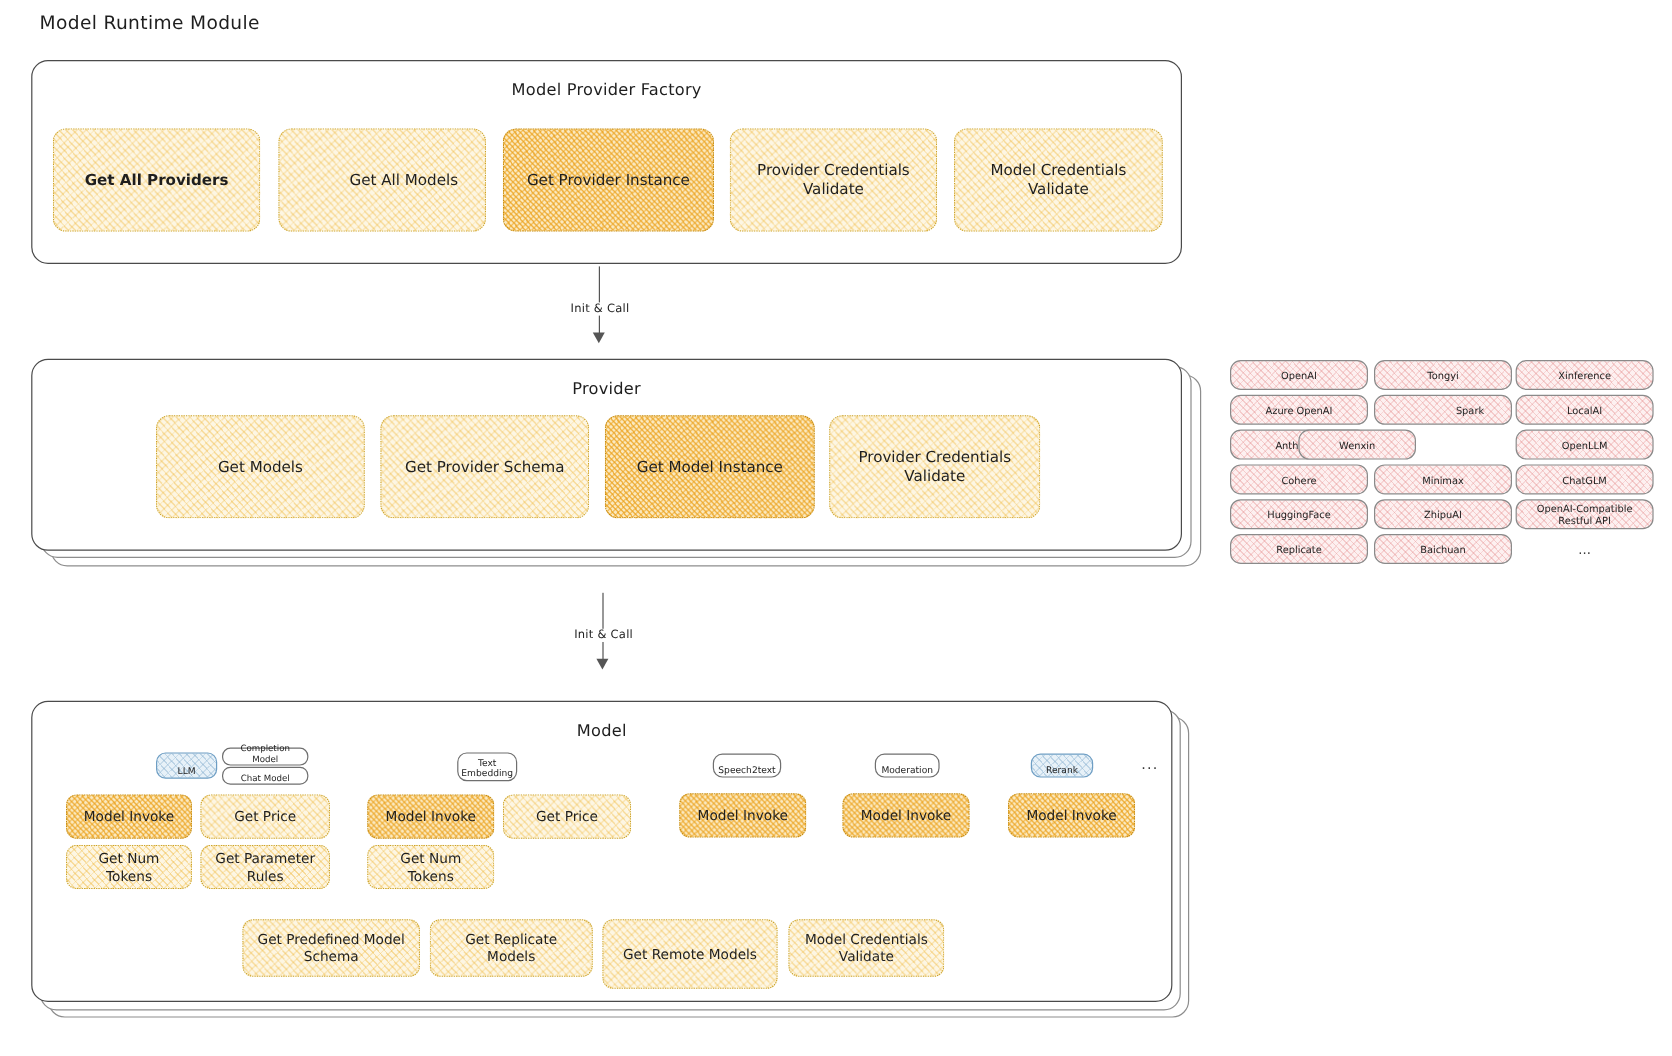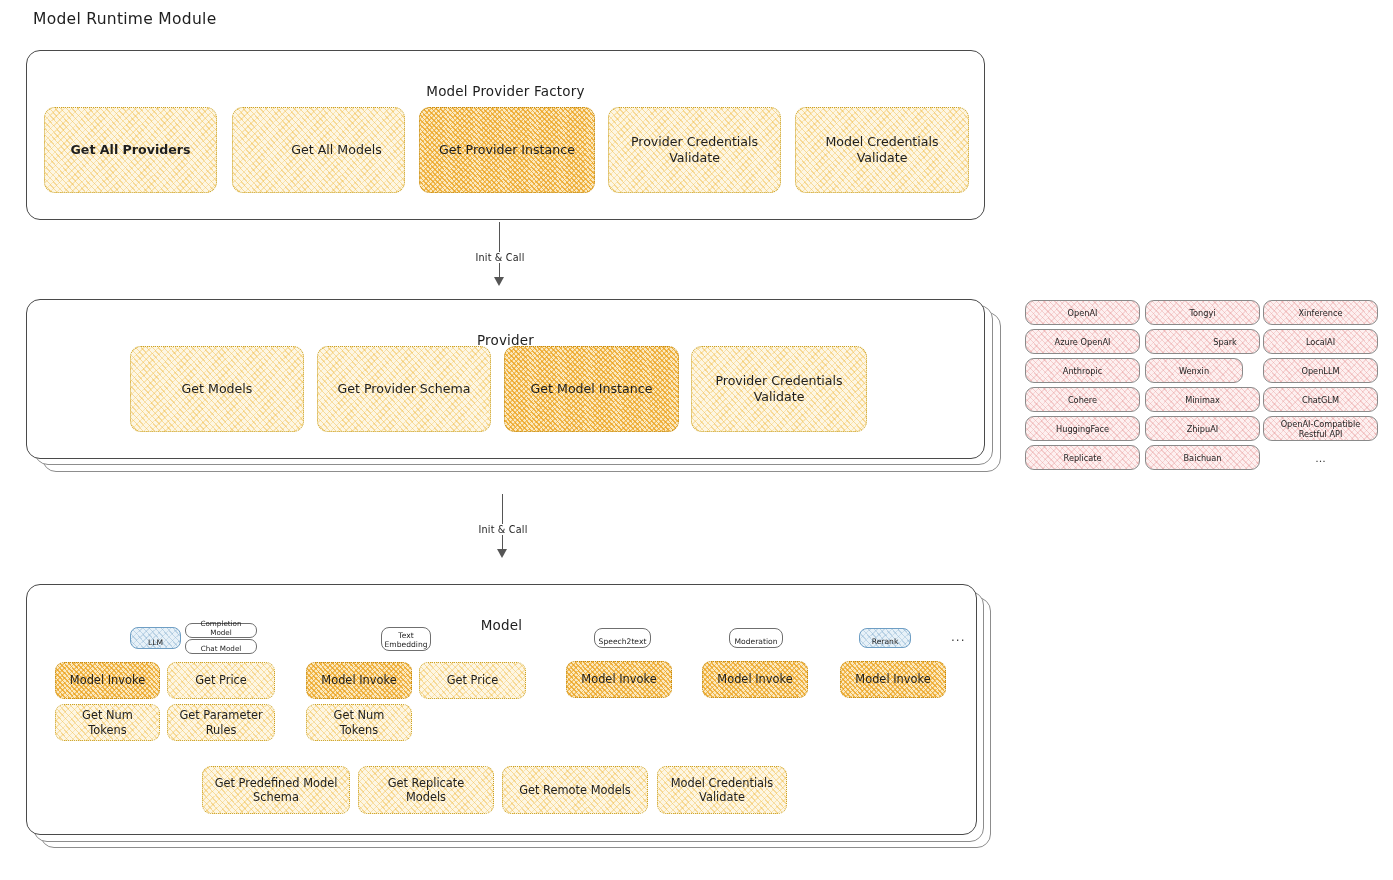--- a/index.html
+++ b/index.html
@@ -22,21 +22,21 @@
   }
 
   
   .group {
     position: absolute;
     border: 1.15px solid #4a4a4a;
     border-radius: 14px;
     background: #ffffff;
   }
   .group-title {
-    position: absolute; left: 0; right: 0; top: 32px;
+    position: absolute; left: 0; right: 0; top: 16px;
     text-align: center; font-size: 13.5px; color: #1e1e1e;
   }
   
   .stack-layer {
     position: absolute;
     border: 1.05px solid #8d8d8d;
     border-radius: 14px;
     background: #ffffff;
   }
 
@@ -189,21 +189,21 @@
   <div class="chip" style="left:1025px; top:445px; width:115px; height:25px;">
     <span>Replicate</span>
     </div>
 
   <div class="chip" style="left:1145px; top:300px; width:115px; height:25px;">
     <span>Tongyi</span>
     </div>
   <div class="chip" style="left:1145px; top:329px; width:115px; height:25px;padding-left:48px;">
     <span>Spark</span>
     </div>
-  <div class="chip" style="left:1145px; top:358px; width:98px; height:25px;">
+  <div class="chip" style="left:1082px; top:358px; width:98px; height:25px;">
     <span>Wenxin</span>
     </div>
   <div class="chip" style="left:1145px; top:387px; width:115px; height:25px;">
     <span>Minimax</span>
     </div>
   <div class="chip" style="left:1145px; top:416px; width:115px; height:25px;">
     <span>ZhipuAI</span>
     </div>
   <div class="chip" style="left:1145px; top:445px; width:115px; height:25px;">
     <span>Baichuan</span>
@@ -296,20 +296,20 @@
   </div>
 
   <div class="ellipsis hand" style="left:951px; top:630px;">...</div>
 
   <div class="node sm" style="left:202px; top:766px; width:148px; height:48px;">
     <span>Get Predefined Model Schema</span>
   </div>
   <div class="node sm" style="left:358px; top:766px; width:136px; height:48px;">
     <span>Get Replicate Models</span>
   </div>
-  <div class="node sm" style="left:502px; top:766px; width:146px; height:48px;">
+  <div class="node sm" style="left:502px; top:766px; width:146px; height:58px;">
     <span>Get Remote Models</span>
   </div>
   <div class="node sm" style="left:657px; top:766px; width:130px; height:48px;">
     <span>Model Credentials Validate</span>
   </div>
 
 </div>
 
 </body></html>

